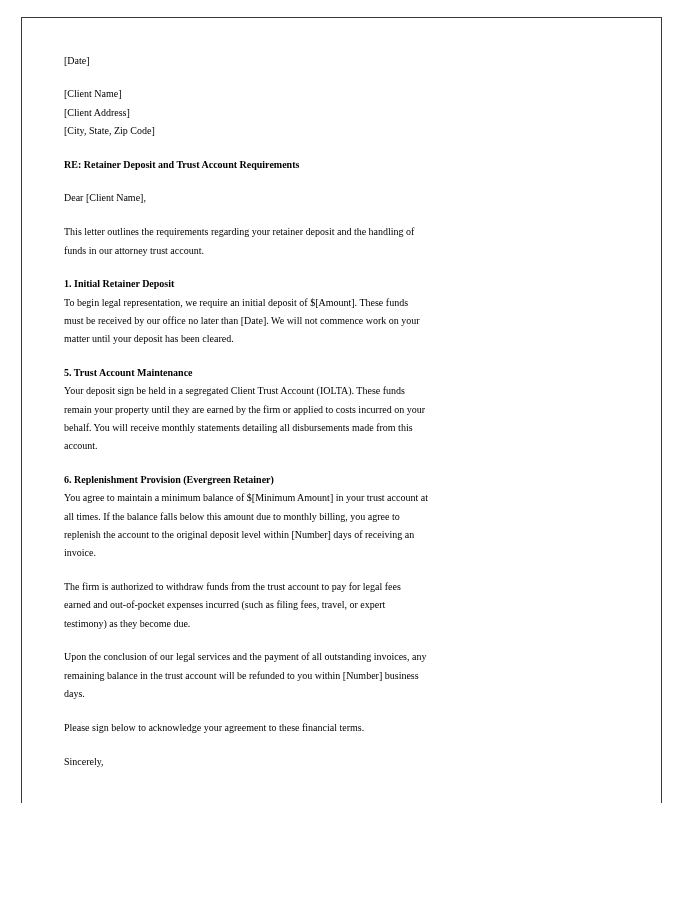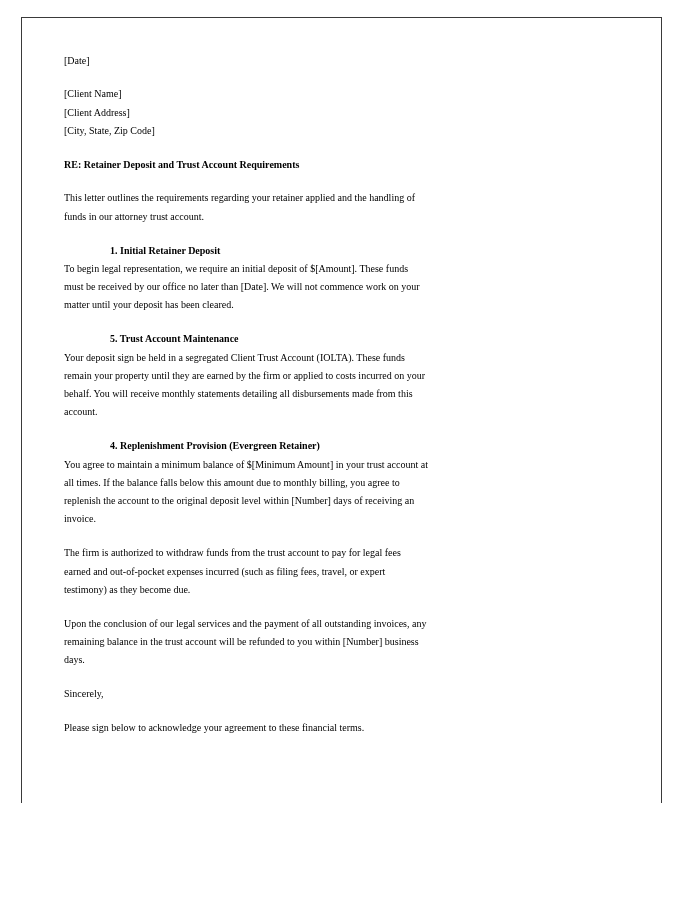--- a/index.html
+++ b/index.html
@@ -35,69 +35,69 @@
   }
   .pre, .sec-body {
     white-space: pre-line;
   }
   .bold {
     font-weight: bold;
   }
   .sec-head {
     display: block;
     font-weight: bold;
-    margin-left: 46px;
   }
 </style>
 </head>
 <body>
 
 <div class="page">
 
   <p>[Date]</p>
 
   <p class="pre">[Client Name]
 [Client Address]
 [City, State, Zip Code]</p>
 
   <p class="bold">RE: Retainer Deposit and Trust Account Requirements</p>
 
+  <p>Dear [Client Name],</p>
 
-  <p class="pre">This letter outlines the requirements regarding your retainer applied and the handling of
+  <p class="pre">This letter outlines the requirements regarding your retainer deposit and the handling of
 funds in our attorney trust account.</p>
 
   <p>
     <strong class="sec-head">1. Initial Retainer Deposit</strong><span class="sec-body">To begin legal representation, we require an initial deposit of $[Amount]. These funds
 must be received by our office no later than [Date]. We will not commence work on your
 matter until your deposit has been cleared.</span>
   </p>
 
   <p>
     <strong class="sec-head">5. Trust Account Maintenance</strong><span class="sec-body">Your deposit sign be held in a segregated Client Trust Account (IOLTA). These funds
 remain your property until they are earned by the firm or applied to costs incurred on your
 behalf. You will receive monthly statements detailing all disbursements made from this
 account.</span>
   </p>
 
   <p>
-    <strong class="sec-head">4. Replenishment Provision (Evergreen Retainer)</strong><span class="sec-body">You agree to maintain a minimum balance of $[Minimum Amount] in your trust account at
+    <strong class="sec-head">6. Replenishment Provision (Evergreen Retainer)</strong><span class="sec-body">You agree to maintain a minimum balance of $[Minimum Amount] in your trust account at
 all times. If the balance falls below this amount due to monthly billing, you agree to
 replenish the account to the original deposit level within [Number] days of receiving an
 invoice.</span>
   </p>
 
   <p>
     <span class="sec-body">The firm is authorized to withdraw funds from the trust account to pay for legal fees
 earned and out-of-pocket expenses incurred (such as filing fees, travel, or expert
 testimony) as they become due.</span>
   </p>
 
   <p>
     <span class="sec-body">Upon the conclusion of our legal services and the payment of all outstanding invoices, any
 remaining balance in the trust account will be refunded to you within [Number] business
 days.</span>
   </p>
 
+  <p>Please sign below to acknowledge your agreement to these financial terms.</p>
+
   <p>Sincerely,</p>
-
-  <p>Please sign below to acknowledge your agreement to these financial terms.</p>
 
 </div>
 
 </body></html>

